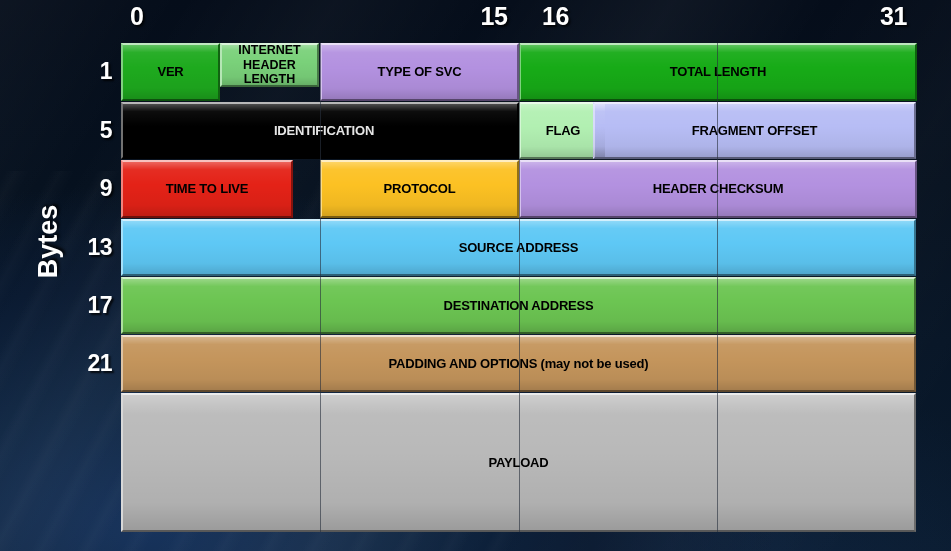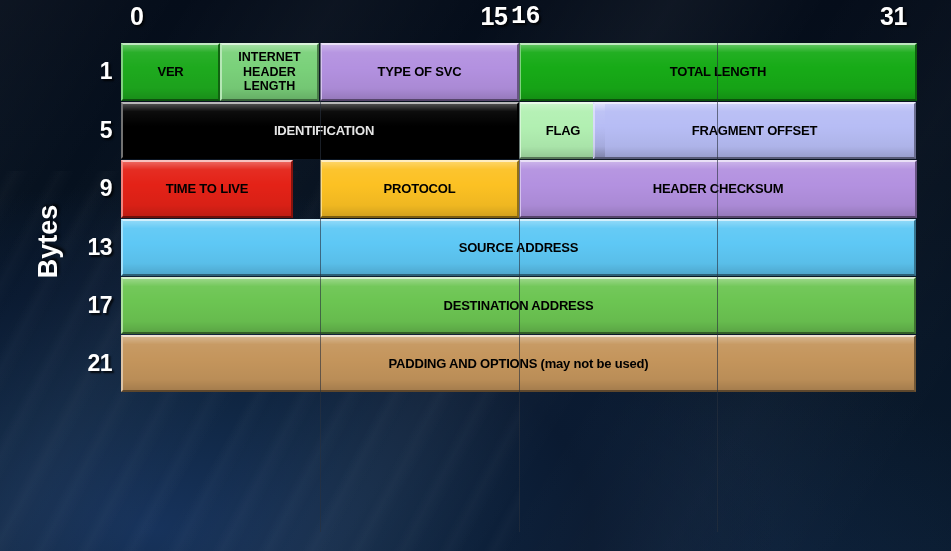--- a/index.html
+++ b/index.html
@@ -150,39 +150,39 @@
   }
 </style>
 </head>
 <body>
 
 <div id="slide">
 
   <div id="scale">
       <div class="scale-label" style="left: 130px;">0</div>
       <div class="scale-label" style="left: 480.5px;">15</div>
-      <div class="scale-label" style="left: 511px; font-family: Liberation Mono, monospace;">16</div>
+      <div class="scale-label" style="left: 542px;">16</div>
       <div class="scale-label" style="left: 880px;">31</div>
     </div>
 
   <div id="byte-col">
     <div id="bytes-axis-title">Bytes</div>
   <div class="byte-num" style="top: 60px;">1</div>
       <div class="byte-num" style="top: 118.5px;">5</div>
       <div class="byte-num" style="top: 177px;">9</div>
       <div class="byte-num" style="top: 235.5px;">13</div>
       <div class="byte-num" style="top: 293.5px;">17</div>
       <div class="byte-num" style="top: 351.5px;">21</div>
     </div>
 
   <div id="table">
       <div class="cell" style="background: rgb(30, 170, 30); left: 0px; width: 99px; top: 0px; height: 58px;">
         <span class="txt">VER</span>
       </div>
-      <div class="cell small" style="background: rgb(122, 209, 122); left: 99px; width: 99px; top: 0px; height: 58px;">
+      <div class="cell small" style="background: rgb(122, 209, 122); left: 99px; width: 99px; top: 0px; height: 44px;">
         <span class="txt">INTERNET HEADER LENGTH</span>
       </div>
       <div class="cell" style="background: rgb(179, 145, 224); left: 199px; width: 199px; top: 0px; height: 58px;">
         <span class="txt">TYPE OF SVC</span>
       </div>
       <div class="cell" style="background: rgb(23, 171, 23); left: 398px; width: 398px; top: 0px; height: 58px;">
         <span class="txt">TOTAL LENGTH</span>
       </div>
       <div class="cell dark" style="background: rgb(0, 0, 0); left: 0px; width: 398px; top: 59px; height: 57px;">
         <span class="txt">IDENTIFICATION</span>
@@ -203,19 +203,22 @@
         <span class="txt">HEADER CHECKSUM</span>
       </div>
       <div class="cell" style="background: rgb(94, 200, 245); left: 0px; width: 795px; top: 176px; height: 57px;">
         <span class="txt">SOURCE ADDRESS</span>
       </div>
       <div class="cell" style="background: rgb(108, 197, 82); left: 0px; width: 795px; top: 234px; height: 57px;">
         <span class="txt">DESTINATION ADDRESS</span>
       </div>
       <div class="cell" style="background: rgb(196, 149, 92); left: 0px; width: 795px; top: 292px; height: 57px;">
         <span class="txt">PADDING AND OPTIONS (may not be used)</span>
+      </div>
+      <div class="cell" style="background: rgb(185, 185, 185); left: 0px; width: 795px; top: 350px; height: 139px;">
+        <span class="txt">PAYLOAD</span>
       </div>
       <div class="gridline" style="left: 199px;"></div>
       <div class="gridline" style="left: 398px;"></div>
       <div class="gridline" style="left: 596px;"></div>
     </div>
 
 </div>
 
 </body></html>

